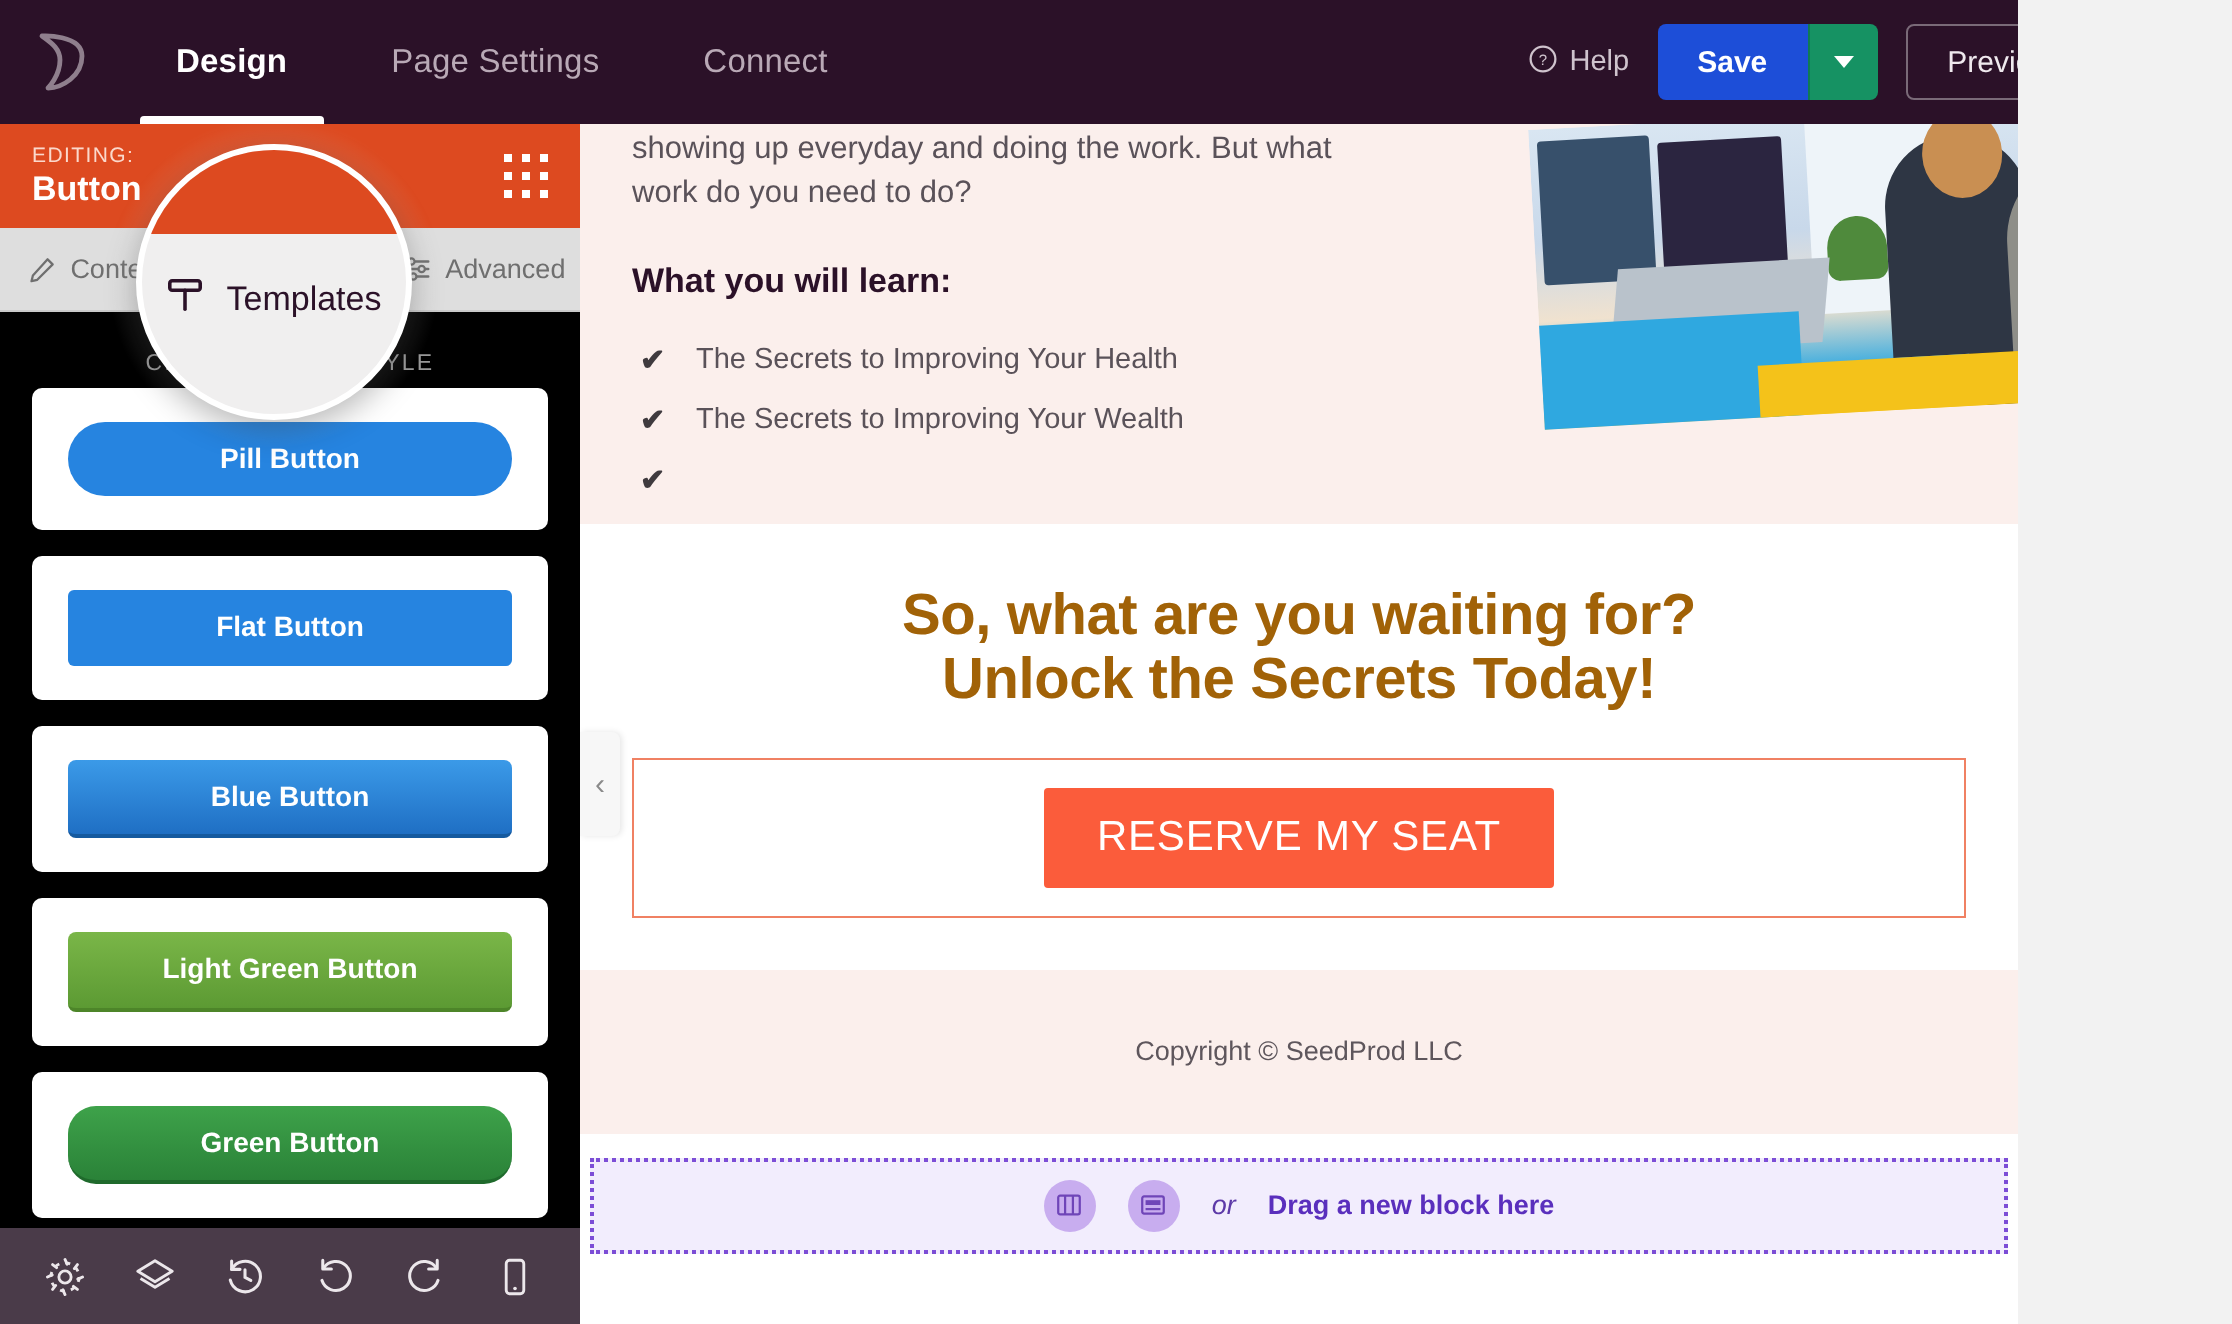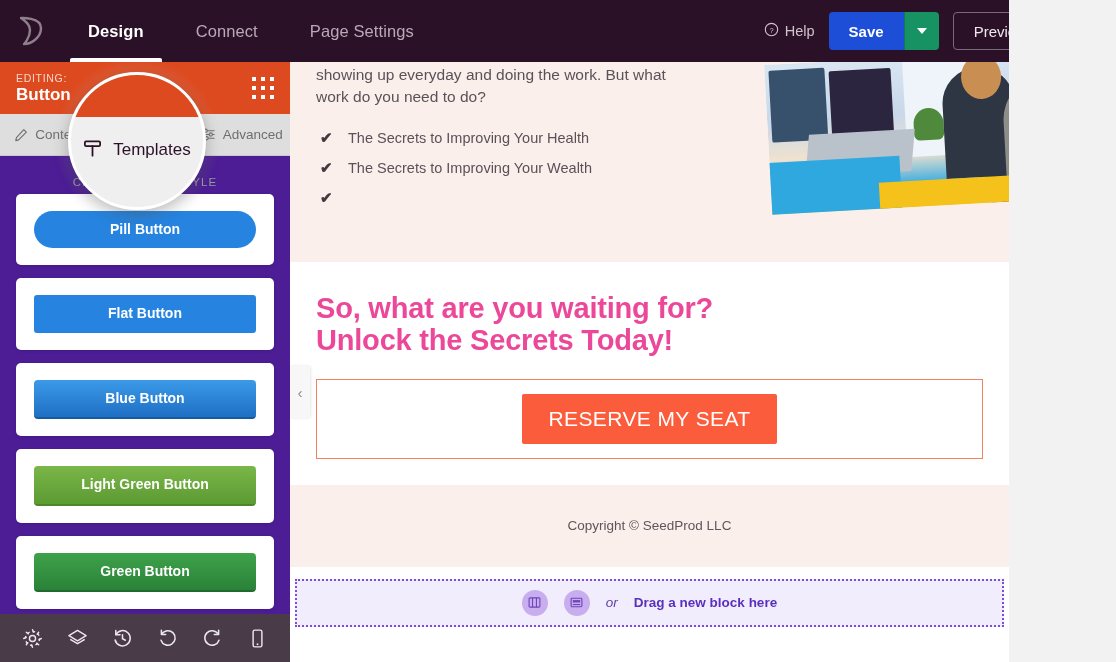--- a/index.html
+++ b/index.html
@@ -58,21 +58,21 @@
     background: transparent;
   }
   .close-btn {
     width: 34px; height: 34px; display: flex; align-items: center; justify-content: center;
     color: #e6dde5; cursor: pointer; margin-left: 4px;
   }
 
   
   .sidebar {
     position: absolute; top: 62px; left: 0; width: 290px; bottom: 0;
-    background: #4c1d95; overflow: hidden; z-index: 20;
+    background: #000000; overflow: hidden; z-index: 20;
   }
   .editing-header {
     height: 52px; background: #dd4a20; display: flex; align-items: center;
     padding: 0 16px; position: relative;
   }
   .editing-label { color: #fbd8cb; font-size: 10.5px; letter-spacing: .7px; text-transform: uppercase; line-height: 1.25; }
   .editing-name { color: #ffffff; font-size: 17px; font-weight: bold; line-height: 1.15; }
   .grid-dots {
     position: absolute; right: 16px; top: 50%; transform: translateY(-50%);
     display: grid; grid-template-columns: repeat(3, 4px); grid-template-rows: repeat(3, 4px);
@@ -101,21 +101,21 @@
     padding: 17px 18px; margin-bottom: 13px; cursor: pointer;
   }
   .tpl-btn {
     display: block; width: 100%; text-align: center; color: #ffffff;
     font-size: 14px; font-weight: bold; padding: 11px 6px; line-height: 1.1;
   }
   .b-pill  { background: #2684e0; border-radius: 999px; }
   .b-flat  { background: #2684e0; border-radius: 3px; }
   .b-blue  { background: linear-gradient(#3b9ae8, #1f6fc4); border-radius: 4px; border-bottom: 2px solid #155a9f; }
   .b-lgreen{ background: linear-gradient(#7ab648, #5c9a33); border-radius: 4px; border-bottom: 2px solid #4d8529; }
-  .b-green { background: linear-gradient(#3ea24a, #2a8238); border-radius: 4px; border-bottom: 2px solid #1f6a2c; }
+  .b-green { background: linear-gradient(#3ea24a, #2a8238); border-radius: 14px; border-bottom: 2px solid #1f6a2c; }
   .b-orange{ background: linear-gradient(#f0a41c, #e08107); border-radius: 4px; border-bottom: 2px solid #c16f04; }
 
   
   .bottombar {
     position: absolute; left: 0; bottom: 0; width: 290px; height: 48px;
     background: #4a3b49; display: flex; align-items: center; justify-content: space-around;
     padding: 0 10px; z-index: 30;
   }
   .bottombar .tool { color: #ece7eb; cursor: pointer; display: flex; align-items: center; justify-content: center; }
 
@@ -162,21 +162,21 @@
   .photo .p2 { position:absolute; left:236px; top:26px; width:92px; height:122px; background:#8e8e88; border-radius:44px 44px 0 0; }
   .photo .p2h { position:absolute; left:252px; top:-4px; width:54px; height:58px; background:#b0764a; border-radius:50%; }
   .photo .p2hair { position:absolute; left:252px; top:-10px; width:56px; height:32px; background:#6e4322; border-radius:28px 28px 0 0; }
   .photo .plant { position:absolute; left:146px; top:52px; width:30px; height:32px; background:#4f8a3c; border-radius:50% 50% 6px 6px; }
   .photo .blue { position:absolute; left:-6px; top:98px; width:136px; height:54px; background:#2fa8e0; }
   .photo .yel { position:absolute; left:108px; top:124px; width:160px; height:30px; background:#f4c21a; }
   .photo .chair { position:absolute; left:214px; top:88px; width:42px; height:62px; background:#1d1d22; border-radius:8px; }
 
   .sec-cta { background: #ffffff; padding: 30px 26px 26px; }
   .cta-h2 {
-    font-size: 29px; font-weight: bold; color: #ec4899;
+    text-align: center; font-size: 29px; font-weight: bold; color: #a16207;
     line-height: 1.12; letter-spacing: -.2px;
   }
   .cta-box {
     margin-top: 22px; border: 1px solid #f08163; padding: 14px;
     display: flex; justify-content: center;
   }
   .cta-btn {
     background: #fb5c3b; color: #ffffff; font-size: 21px; letter-spacing: .4px;
     padding: 13px 26px; border-radius: 2px; cursor: pointer; user-select: none;
   }
@@ -226,24 +226,24 @@
     <div class="brand">
       <svg width="26" height="30" viewBox="0 0 26 30" aria-hidden="true">
         <path d="M3 2 C3 2 23 1 23 12 C23 22 13 28 6 28 C6 28 12 22 12 14 C12 8 7 5 3 2 Z" fill="none" stroke="#8f7f8d" stroke-width="2.4" stroke-linejoin="round"></path>
       </svg>
     </div>
     <div class="navtabs">
       <div class="navtab active">
         <span>Design</span>
       </div>
       <div class="navtab">
+        <span>Page Settings</span>
+      </div>
+      <div class="navtab">
         <span>Connect</span>
-      </div>
-      <div class="navtab">
-        <span>Page Settings</span>
       </div>
     </div>
     <div class="topbar-right">
       <div class="help-btn">
         <span>
           <svg width="15" height="15" viewBox="0 0 16 16" aria-hidden="true">
             <circle cx="8" cy="8" r="6.6" fill="none" stroke="#cfc3cd" stroke-width="1.2"></circle>
             <text x="8" y="11.4" font-size="8" fill="#cfc3cd" text-anchor="middle" font-family="Liberation Sans, sans-serif">?</text>
           </svg>
         </span>
@@ -392,20 +392,21 @@
   <div class="canvas">
 
     <div class="collapse-handle">
       <span>‹</span>
     </div>
 
     <div class="sec-hero">
       <div class="hero-grid">
         <div class="hero-left">
           <div class="hero-para">showing up everyday and doing the work. But what work do you need to do?</div>
+          <div class="hero-h3">What you will learn:</div>
           <ul class="hero-list">
             <li>
               <span class="chk">✔</span>
               <span>The Secrets to Improving Your Health</span>
             </li>
             <li>
               <span class="chk">✔</span>
               <span>The Secrets to Improving Your Wealth</span>
             </li>
             <li>

